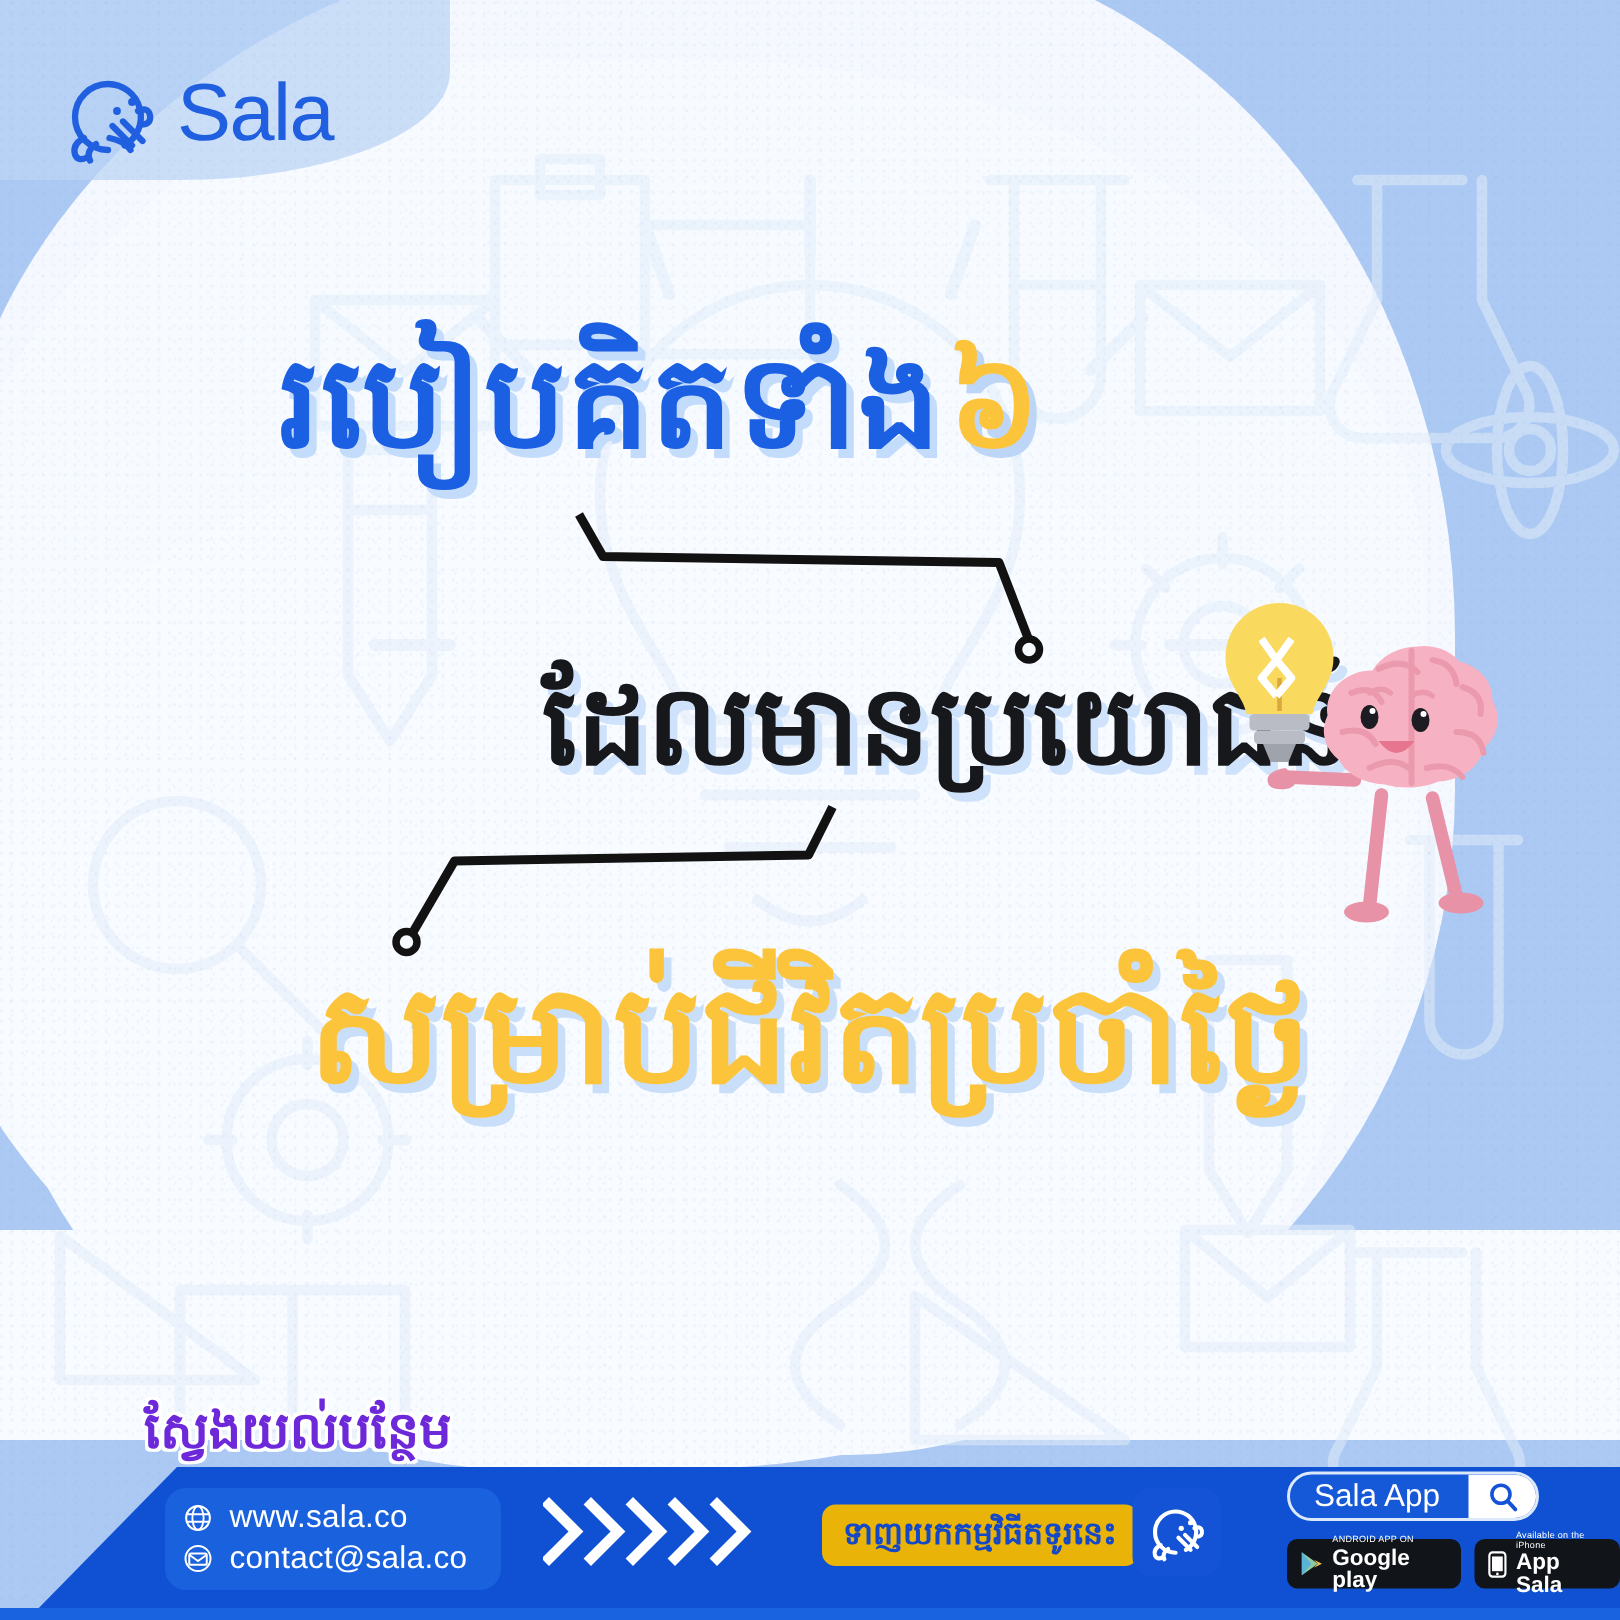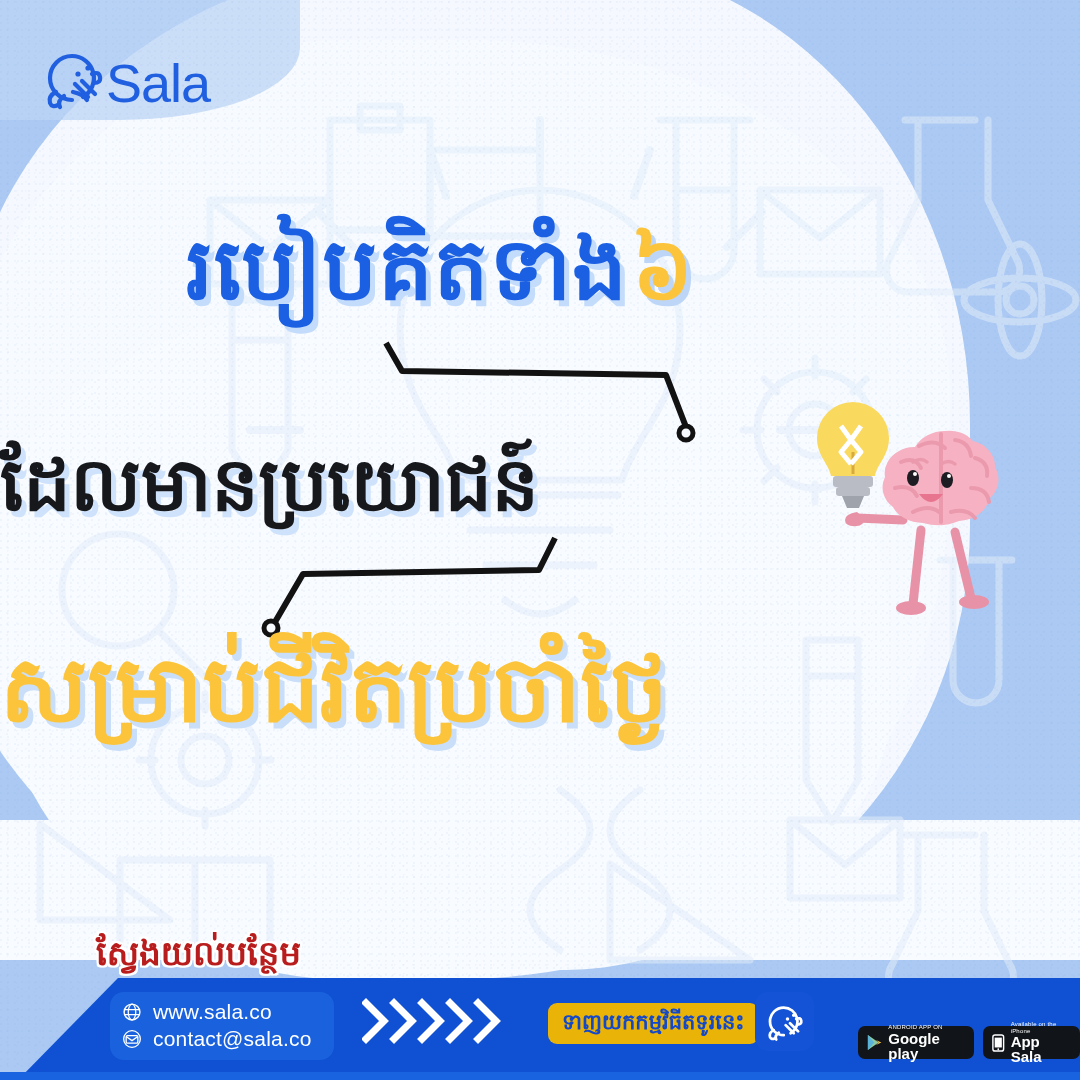--- a/index.html
+++ b/index.html
@@ -49,21 +49,21 @@
       radial-gradient(circle at 84% 18%, rgba(120,160,220,.16) 0 1px, transparent 1px);
     background-size: 7px 7px, 11px 11px, 9px 9px;
   }
 
   
   .watermarks { position: absolute; inset: 0; opacity: .55; }
 
   
   .logo {
     position: absolute; left: 42px; top: 48px;
-    display: flex; align-items: flex-end; z-index: 8;
+    display: flex; align-items: flex-start; gap: 12px; z-index: 8;
   }
   .logo-text {
     font-size: 54px; color: #1f5fe0; letter-spacing: -1px;
     font-weight: 400; line-height: 1;
   }
 
   
   .kh { font-family: "DejaVu Sans", "Liberation Sans", sans-serif; }
 
   .line1 {
@@ -72,30 +72,30 @@
   }
   .line1 .t {
     font-size: 86px; font-weight: bold; color: #1b5fe3; line-height: 1.25;
     text-shadow: 5px 6px 0 #c4dcfb;
     letter-spacing: 1px;
   }
   .line1 .num { color: #fcc43a; text-shadow: 5px 6px 0 #bdd6f8; }
 
   .line2 {
     position: absolute; left: 0; top: 436px; width: 900px;
-    text-align: left; z-index: 7;
+    text-align: right; z-index: 7;
   }
   .line2 .t {
     font-size: 74px; font-weight: bold; color: #17181c; line-height: 1.3;
     text-shadow: 5px 6px 0 #cfe2fb;
   }
 
   .line3 {
     position: absolute; left: 0; top: 630px; width: 1080px;
-    z-index: 7;
+    text-align: center; z-index: 7;
   }
   .line3 .t {
     font-size: 92px; font-weight: bold; color: #fcc43a; line-height: 1.3;
     text-shadow: 5px 6px 0 #c9def9;
   }
 
   
   .conn { position: absolute; z-index: 6; }
 
   
@@ -111,21 +111,21 @@
     clip-path: polygon(118px 0, 1080px 0, 1080px 102px, 18px 102px);
   }
   .footer-strip {
     position: absolute; left: 0; bottom: 0; width: 1080px; height: 8px;
     background: #1a63e0;
   }
   .learn-more {
     position: absolute; left: 96px; top: 2px; z-index: 3;
   }
   .learn-more .t {
-    font-size: 34px; font-weight: bold; color: #b91c1c;
+    font-size: 34px; font-weight: bold; color: #6d28d9;
     text-shadow: -2px 0 0 #fff, 2px 0 0 #fff, 0 -2px 0 #fff, 0 2px 0 #fff,
                  -2px -2px 0 #fff, 2px 2px 0 #fff, -2px 2px 0 #fff, 2px -2px 0 #fff;
   }
   .contact-box {
     position: absolute; left: 110px; top: 62px; z-index: 4;
     background: #1a62dd; border-radius: 14px;
     padding: 6px 22px 8px 12px;
   }
   .contact-row { display: flex; align-items: center; gap: 11px; height: 27px; }
   .contact-row .txt { color: #ffffff; font-size: 21px; letter-spacing: .2px; }
@@ -363,20 +363,29 @@
         <path d="M22 48 q-7 5 -4 11"></path>
         <circle cx="36" cy="26" r="2.8" fill="#ffffff" stroke="none"></circle>
         <circle cx="46" cy="20" r="2.8" fill="#ffffff" stroke="none"></circle>
         <path d="M33 36 l13 13"></path>
         <path d="M40 33 l13 13"></path>
         <path d="M50 26 q7 -3 8 3 q1 6 -6 6"></path>
       </g>
     </svg>
   </div>
 
+  <div class="searchbox">
+    <span class="t">Sala App</span>
+    <span class="search-btn">
+      <svg width="22" height="22" viewBox="0 0 24 24">
+        <circle cx="10.5" cy="10" r="6.6" fill="none" stroke="#1553d6" stroke-width="2.6"></circle>
+        <path d="M15.4 15 L21 21" stroke="#1553d6" stroke-width="2.8" stroke-linecap="round"></path>
+      </svg>
+    </span>
+  </div>
 
   <div class="badges">
     <div class="badge">
       <svg width="17" height="19" viewBox="0 0 17 19">
         <path d="M1 1 L13 9.5 L1 18 z" fill="#8ec9a0"></path>
         <path d="M1 1 L8 9.5 L1 18 z" fill="#5ab3d8"></path>
         <path d="M10 6.6 L16 9.5 L10 12.4 L13 9.5 z" fill="#f2c14a"></path>
       </svg>
       <span class="stack">
         <span class="small">ANDROID APP ON</span>

